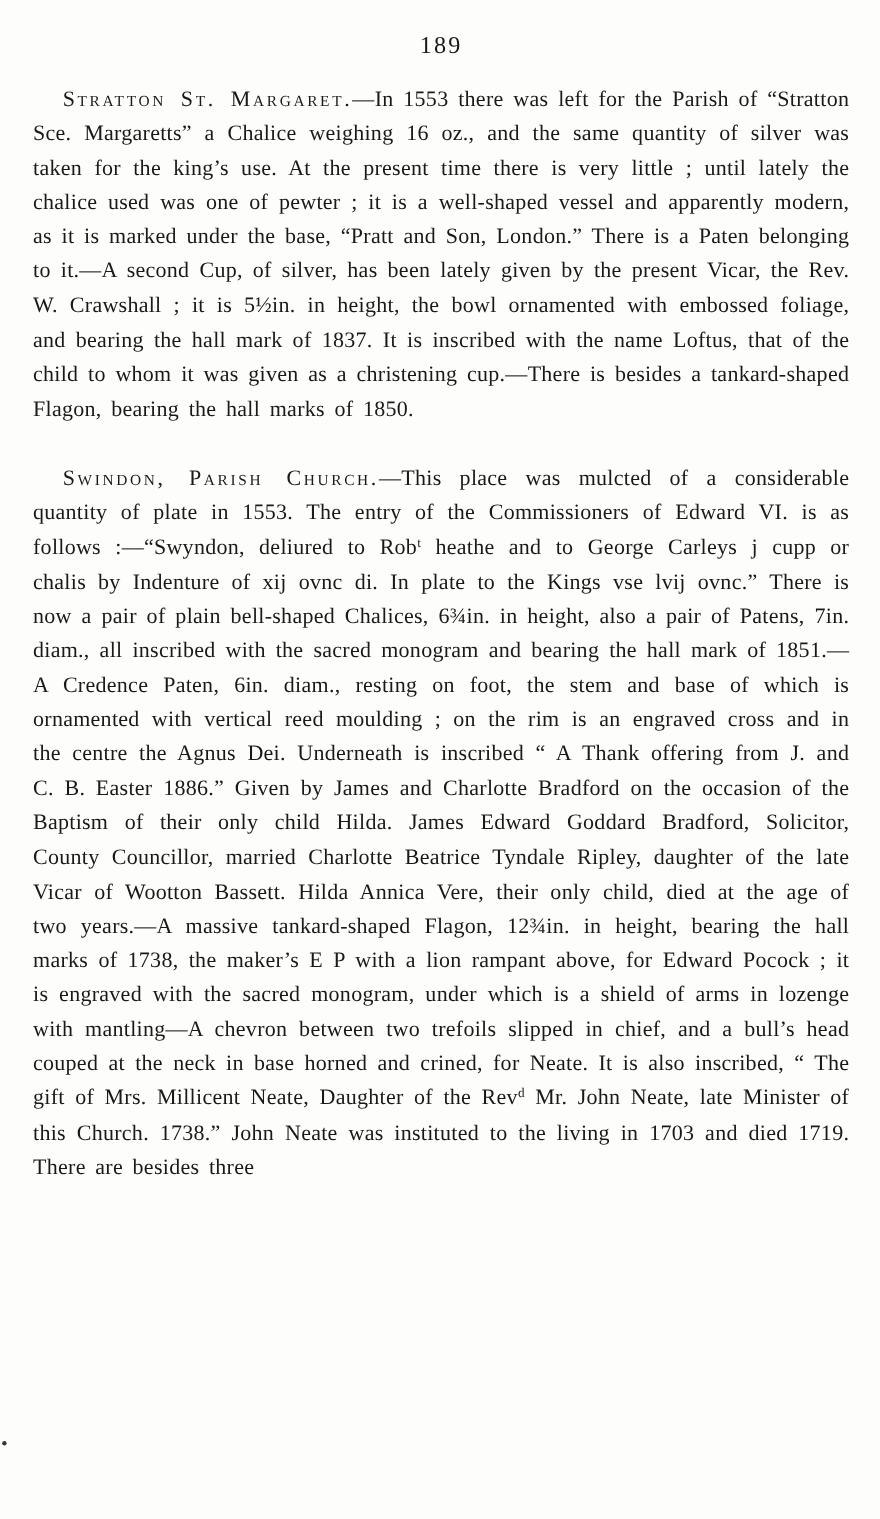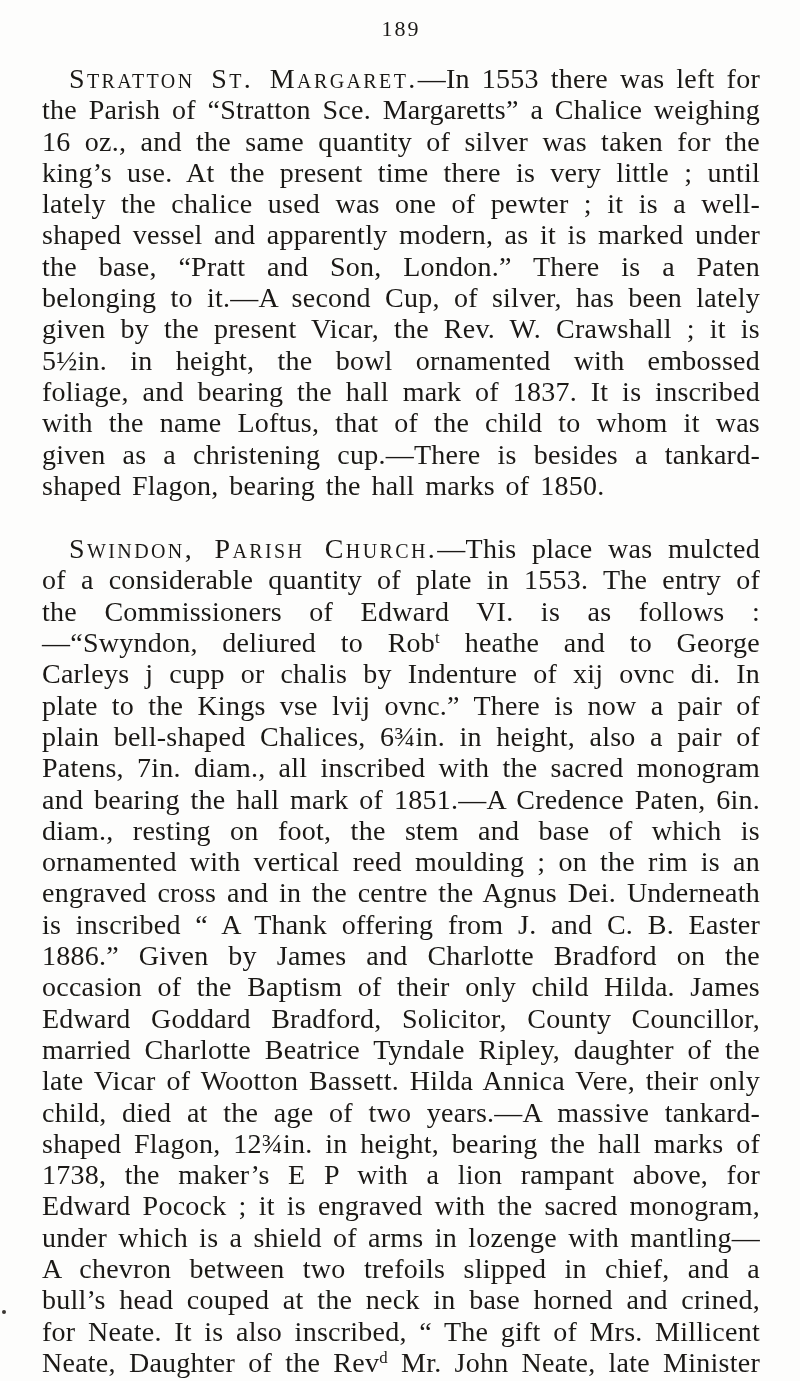--- a/index.html
+++ b/index.html
@@ -9,32 +9,32 @@
   html,body{margin:0;padding:0;}
   body{
     width:800px;height:1381px;overflow:hidden;
     background:var(--paper);
     color:var(--ink);
     font-family:"Liberation Serif","DejaVu Serif",serif;
   }
   .page{
     position:relative;
     width:800px;height:1078px;
-    padding:16px 28px 0 30px;
+    padding:28px 28px 0 30px;
     box-sizing:border-box;
   }
   .pagenum{
     text-align:center;
     font-size:22px;
     letter-spacing:2px;
     margin:0 0 21px 0;
   }
   p.para{
-    margin:12px;
-    font-size:28px;
+    margin:0;
+    font-size:20px;
     line-height:31.3px;
     text-align:justify;
     text-indent:27px;
     letter-spacing:0.25px;
     word-spacing:3.5px;
   }
   p.para-swindon{
     margin-top:32px;
   }
   .sc{

